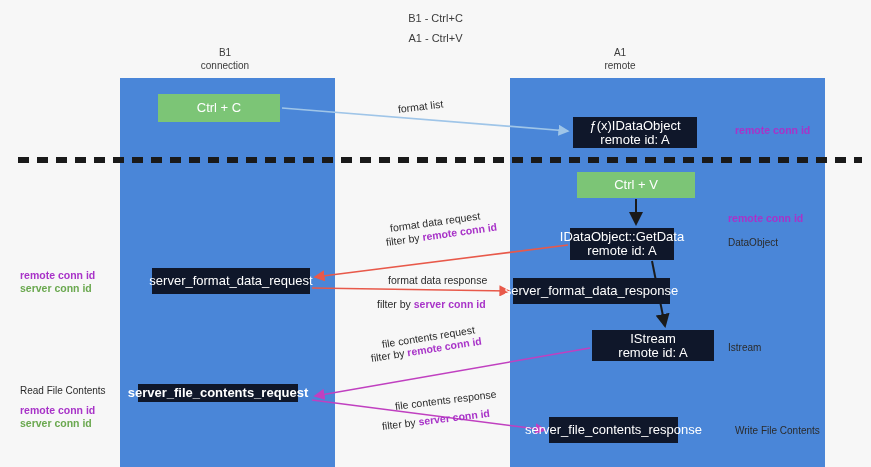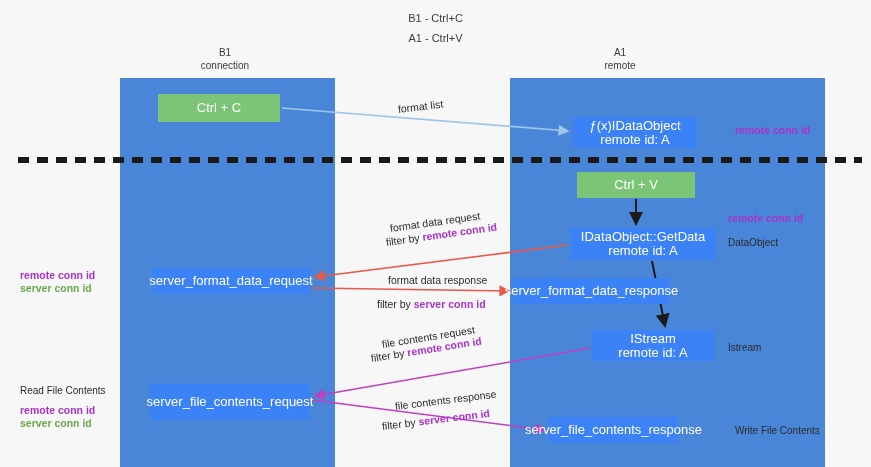--- a/index.html
+++ b/index.html
@@ -58,30 +58,30 @@
     display: flex;
     flex-direction: column;
     align-items: center;
     justify-content: center;
     color: #ffffff;
     font-size: 13px;
     line-height: 14px;
     text-align: center;
   }
   .box-green { background: #7cc576; }
-  .box-orange { background: #3b82f6; }
+  .box-orange { background: #0f172a; }
 
   .bx-ctrlc      { left: 158px; top: 94px;  width: 122px; height: 28px; }
   .bx-idataobj   { left: 573px; top: 117px; width: 124px; height: 31px; }
   .bx-ctrlv      { left: 577px; top: 172px; width: 118px; height: 26px; }
-  .bx-getdata    { left: 570px; top: 228px; width: 146px; height: 32px; }
+  .bx-getdata    { left: 570px; top: 228px; width: 104px; height: 32px; }
   .bx-sfdreq     { left: 152px; top: 268px; width: 158px; height: 26px; }
   .bx-sfdresp    { left: 513px; top: 278px; width: 157px; height: 26px; text-align: center; }
   .bx-istream    { left: 592px; top: 330px; width: 122px; height: 31px; }
-  .bx-sfcreq     { left: 150px; top: 384px; width: 160px; height: 36px; }
+  .bx-sfcreq     { left: 138px; top: 384px; width: 160px; height: 18px; font-weight: bold; }
   .bx-sfcresp    { left: 549px; top: 417px; width: 129px; height: 26px; }
 
   .edge-label {
     position: absolute;
     font-size: 10.5px;
     color: #2b2b2b;
     white-space: nowrap;
     line-height: 13px;
   }
   .purple { color: #a833c8; font-weight: bold; }

